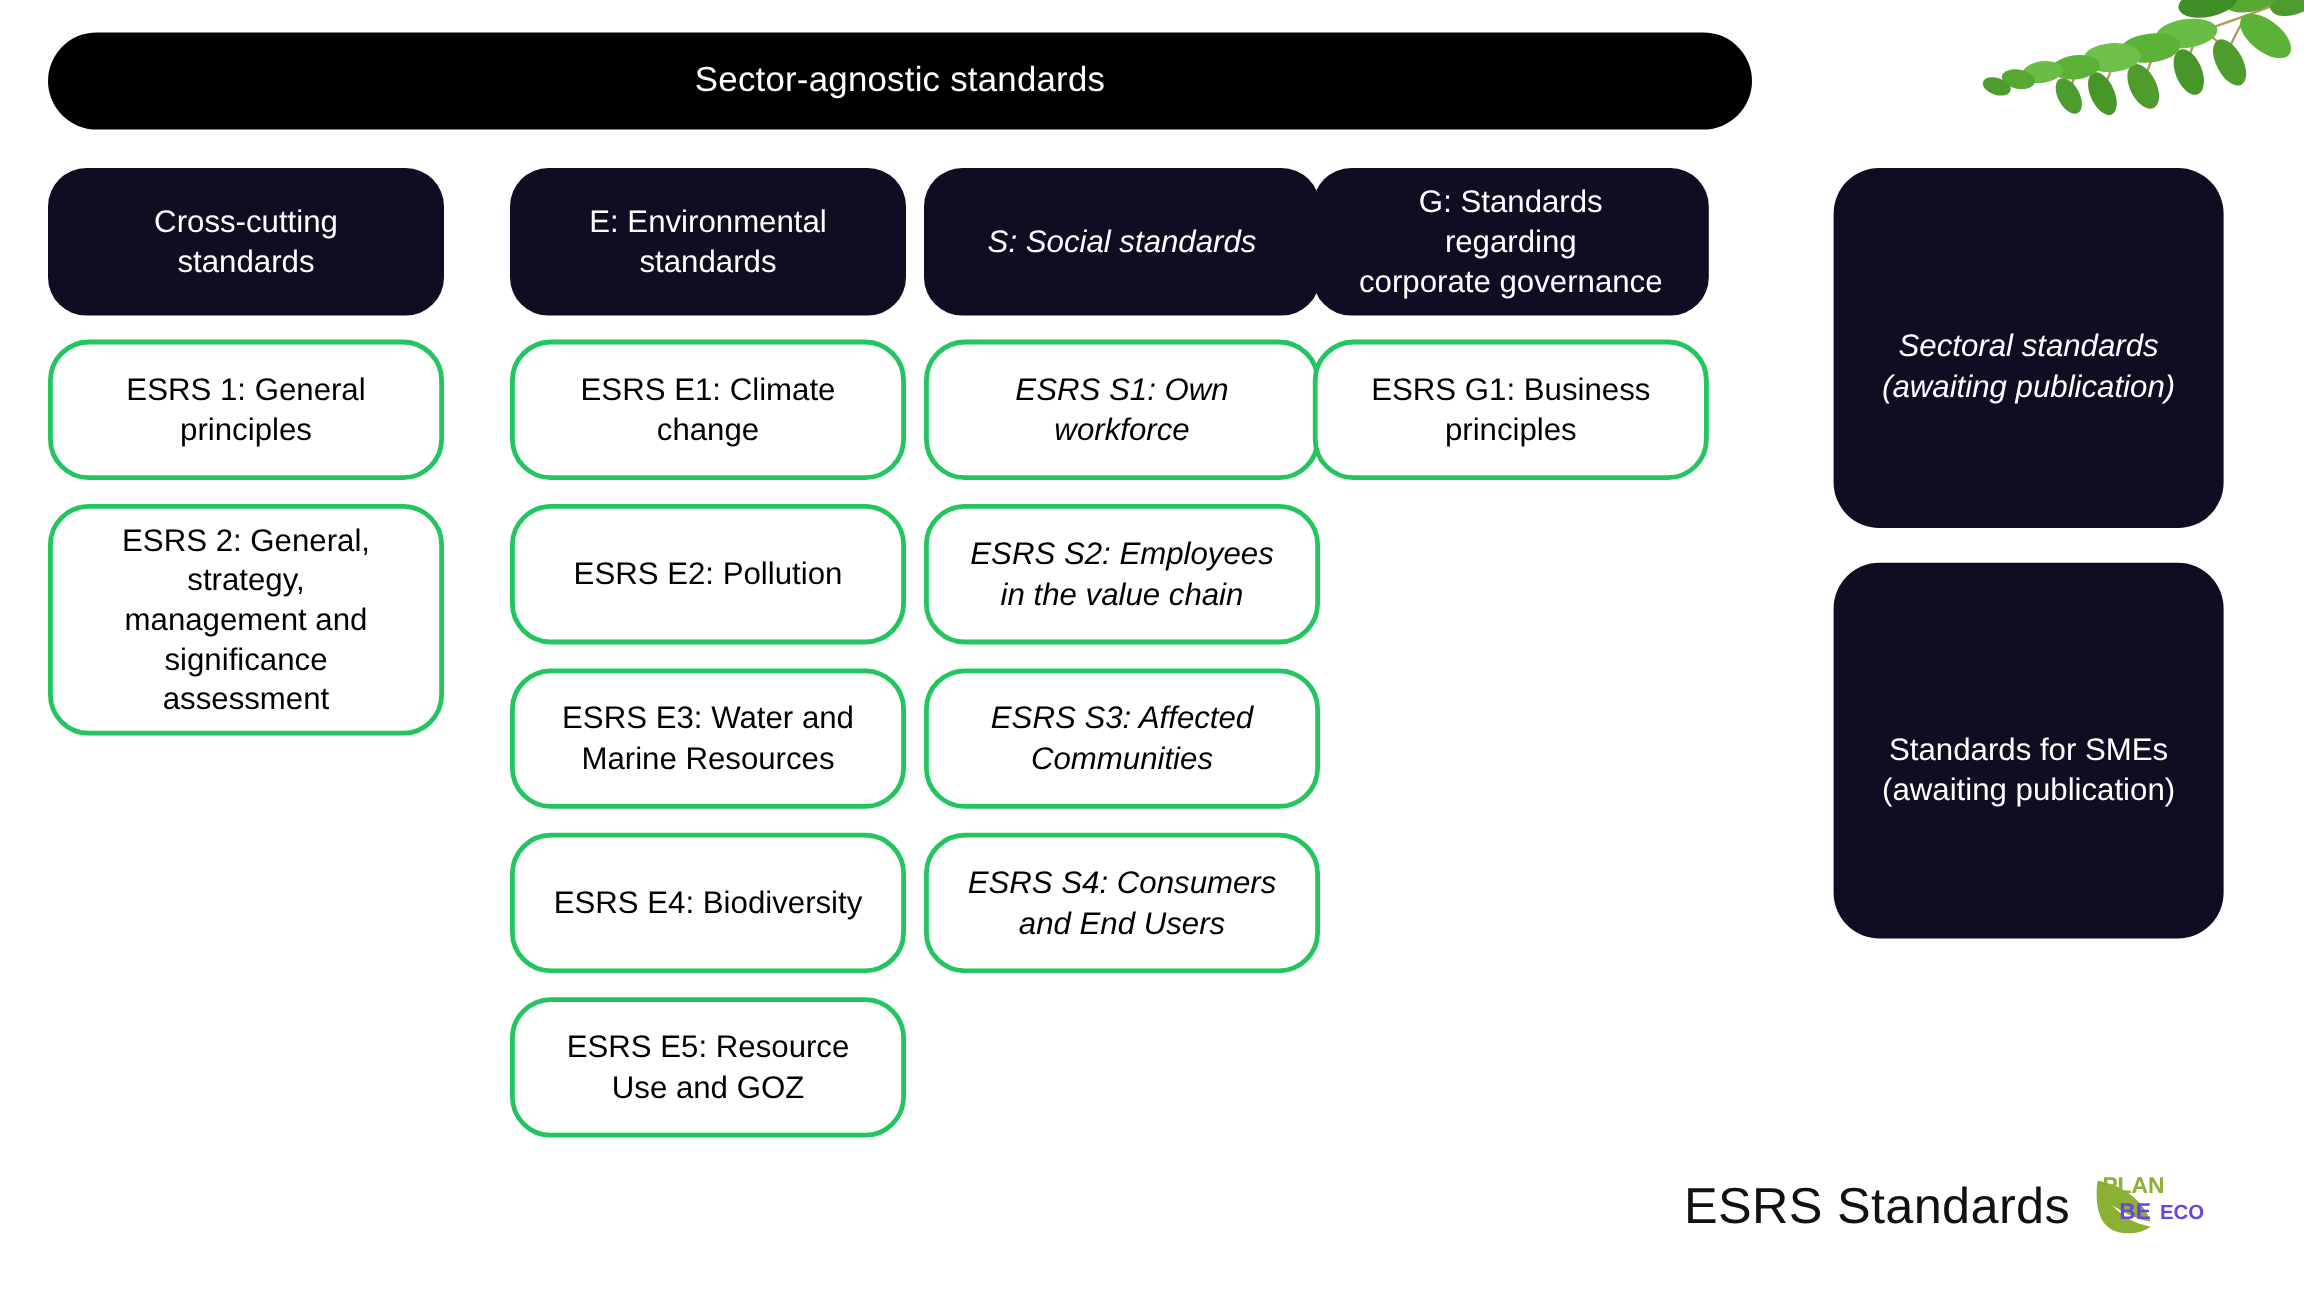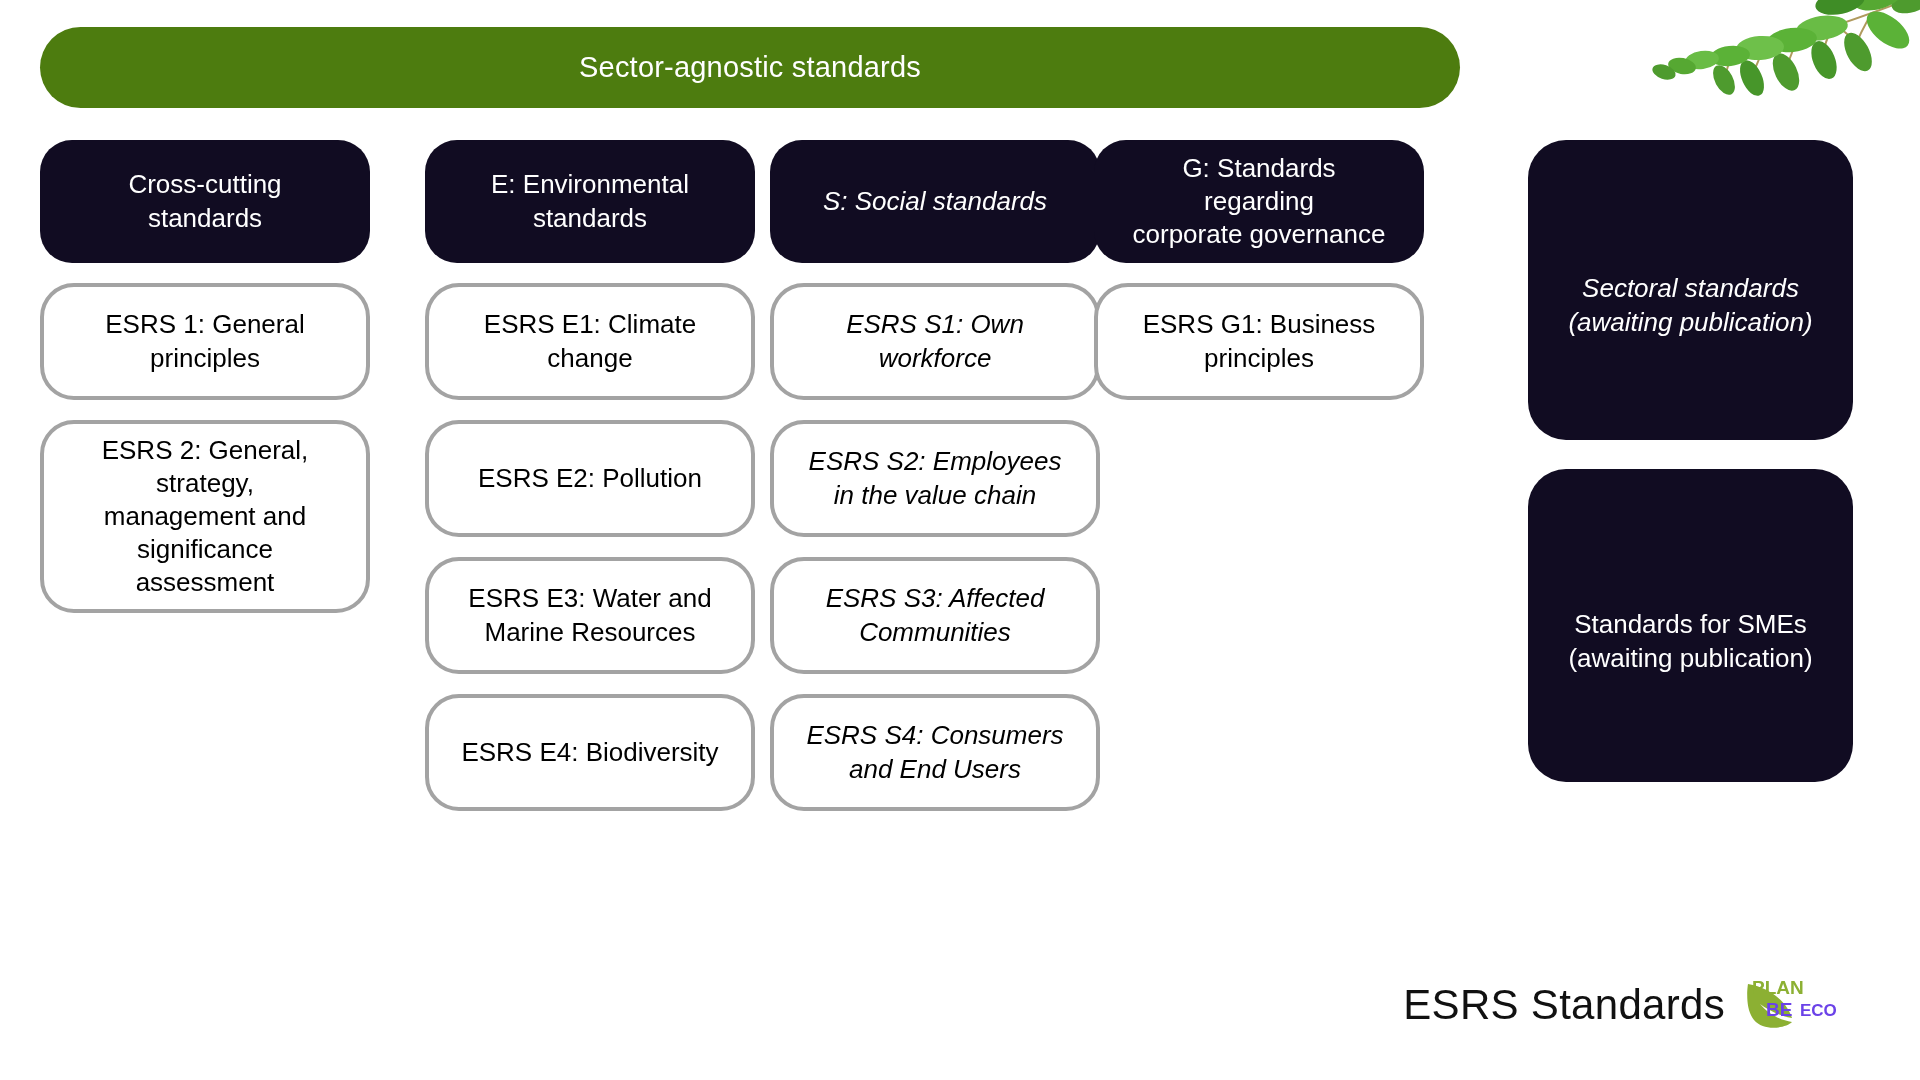--- a/index.html
+++ b/index.html
@@ -30,21 +30,21 @@
     pointer-events: none;
   }
 
   
   .banner {
     position: absolute;
     left: 40px;
     top: 27px;
     width: 1420px;
     height: 81px;
-    background: #4d7c0f;
+    background: #000000;
     border-radius: 42px;
     display: flex;
     align-items: center;
     justify-content: center;
     text-align: center;
   }
   .banner-label {
     color: #ffffff;
     font-size: 29px;
     font-weight: 400;
@@ -85,21 +85,21 @@
     color: #ffffff;
     font-size: 26px;
     font-weight: 400;
     line-height: 1.27;
     white-space: pre-line;
   }
 
   .node {
     margin-top: 20px;
     background: #ffffff;
-    border: 4px solid #a3a3a3;
+    border: 4px solid #22c55e;
     border-radius: 34px;
     min-height: 117px;
     display: flex;
     align-items: center;
     justify-content: center;
     text-align: center;
     padding: 10px 8px;
   }
   .node-label {
     color: #000000;
@@ -228,20 +228,24 @@
       <div class="node">
         <span class="node-label">ESRS E2: Pollution</span>
       </div>
       <div class="node">
         <span class="node-label">ESRS E3: Water and
 Marine Resources</span>
       </div>
       <div class="node">
         <span class="node-label">ESRS E4: Biodiversity</span>
       </div>
+      <div class="node">
+        <span class="node-label">ESRS E5: Resource
+Use and GOZ</span>
+      </div>
     </div>
 
     <div class="column col-2">
       <div class="col-head">
         <span class="col-head-label">S: Social standards</span>
       </div>
       <div class="node">
         <span class="node-label">ESRS S1: Own
 workforce</span>
       </div>

